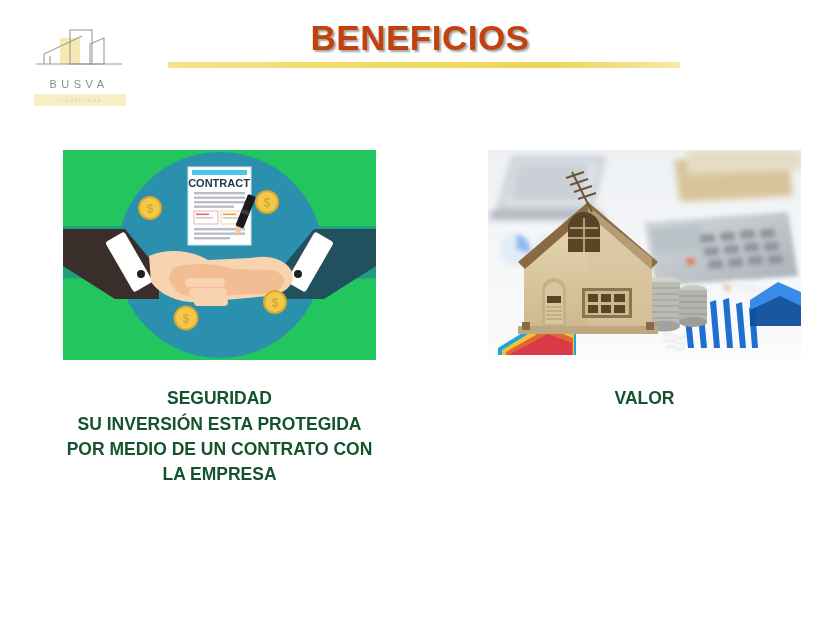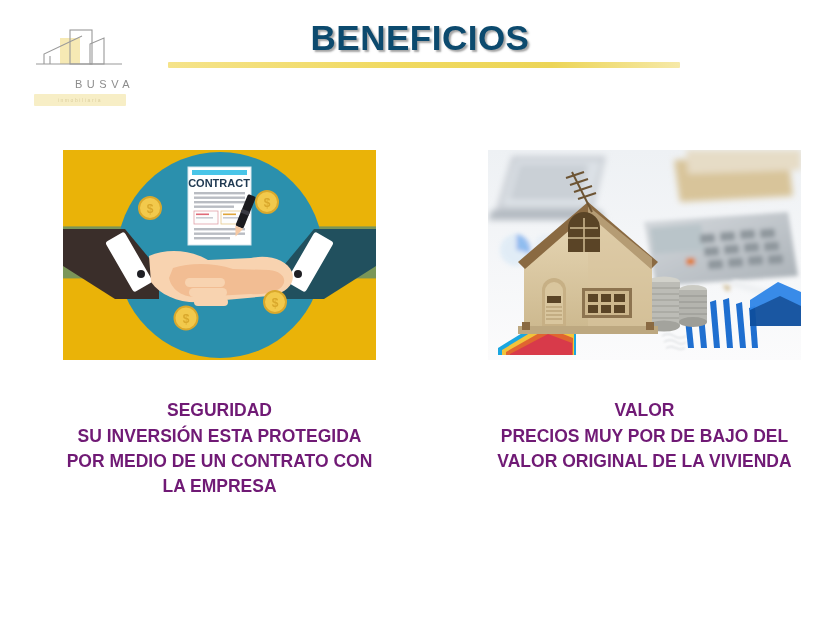--- a/index.html
+++ b/index.html
@@ -7,71 +7,71 @@
     width:840px;height:630px;background:#ffffff;
     font-family:"Liberation Sans", sans-serif;
     overflow:hidden;position:relative;
   }
   .slide{position:absolute;inset:0;background:#fff;}
 
   
   .logo{position:absolute;left:24px;top:26px;width:110px;height:80px;}
   .logo svg{display:block;}
   .logo-word{
-    position:absolute;left:0;top:52px;width:110px;text-align:right;
+    position:absolute;left:0;top:52px;width:110px;text-align:center;
     font-size:11px;letter-spacing:4.5px;color:#8c8c8c;font-weight:400;
   }
   .logo-tag{
     position:absolute;left:10px;top:68px;width:92px;text-align:center;
     font-size:5px;letter-spacing:1.6px;color:#ddd0a0;
     background:#f7eec6;padding:3px 0;border-radius:1px;
   }
 
   
   .title{
     position:absolute;left:0;top:18px;width:840px;text-align:center;
-    font-size:35px;font-weight:bold;color:#0c4a6e;letter-spacing:0.5px;
+    font-size:35px;font-weight:bold;color:#c2410c;letter-spacing:0.5px;
     text-shadow:2px 2px 2px rgba(90,90,90,.55);
   }
   .rule{
     position:absolute;left:168px;top:62px;width:512px;height:6px;
     background:linear-gradient(90deg,#f5e38a 0%,#f0d960 45%,#ecd557 75%,#f6e9a8 100%);
     border-radius:1px;
   }
 
   
   .card{position:absolute;top:150px;}
   .card.left{left:63px;width:313px;}
   .card.right{left:488px;width:313px;}
   .thumb{
     width:313px;height:210px;overflow:hidden;position:relative;
     background:#fff;
   }
 
   
-  .ill{position:absolute;inset:0;background:#eab308;}
+  .ill{position:absolute;inset:0;background:#22c55e;}
   .ill .circle{
     position:absolute;left:50%;top:50%;transform:translate(-50%,-50%);
     width:206px;height:206px;border-radius:50%;
     background:#2b90ad;
   }
   .ill .band{
     position:absolute;left:0;top:50%;width:100%;height:52px;
     transform:translateY(-55%);
     background:#1d7e9b;opacity:.55;
   }
   .ill svg{position:absolute;inset:0;}
 
   
   .photo{position:absolute;inset:0;background:#f4f5f7;overflow:hidden;}
   .photo svg{position:absolute;inset:0;}
 
   
   .cap{
-    margin-top:38px;text-align:center;color:#701a75;
+    margin-top:26px;text-align:center;color:#14532d;
     font-size:17.5px;line-height:25px;
   }
   .cap .head{display:block;font-weight:bold;font-size:17.5px;margin-bottom:1px;}
   .cap .body{display:block;font-weight:700;}
 </style>
 </head>
 <body>
 
 <div class="slide">
 
@@ -358,17 +358,16 @@
           <g filter="url(#blur1)" opacity="0.45" stroke="#9aa0a8" stroke-width="1" fill="none">
             <path d="M174 186 q6 -4 12 0 t12 0"></path>
             <path d="M176 192 q6 -4 12 0 t10 0"></path>
             <path d="M178 198 q5 -3 10 0 t9 0"></path>
           </g>
         </svg>
       </div>
     </div>
     <div class="cap">
       <span class="head">VALOR</span>
-      <span class="body">PRECIOS MUY POR DE BAJO DEL VALOR ORIGINAL DE LA VIVIENDA</span>
     </div>
   </div>
 
 </div>
 
 </body></html>

